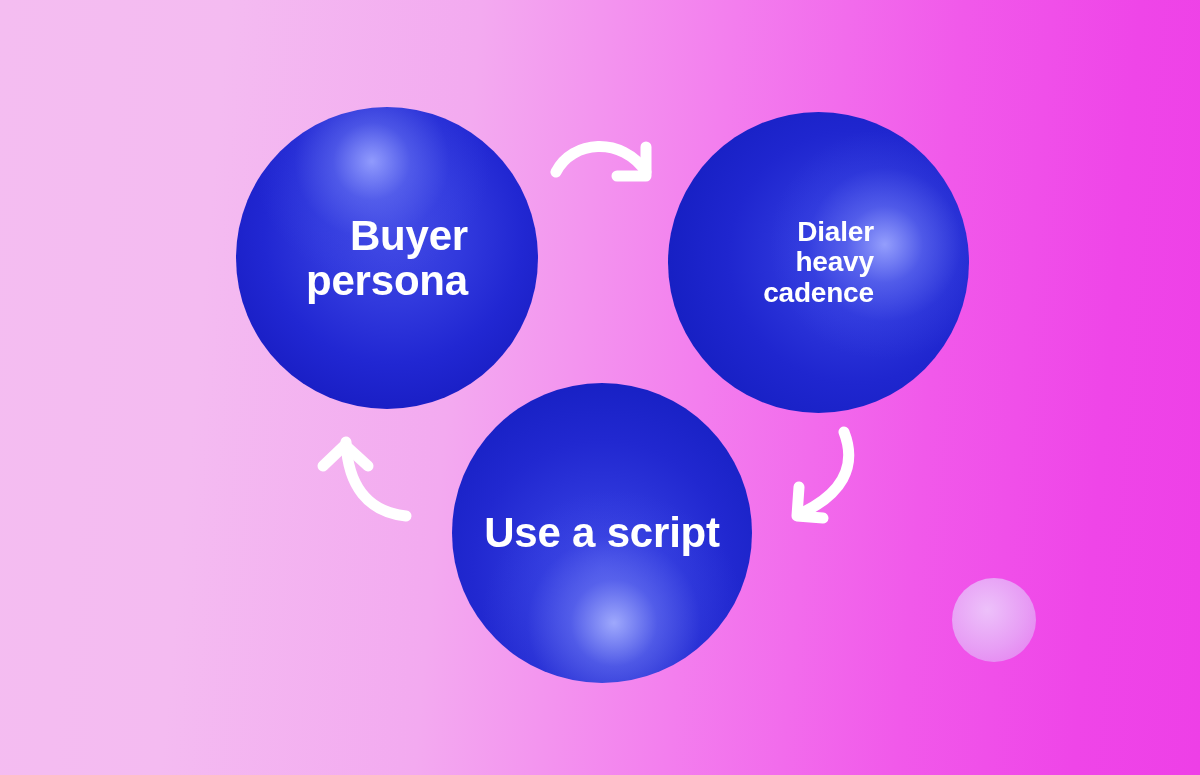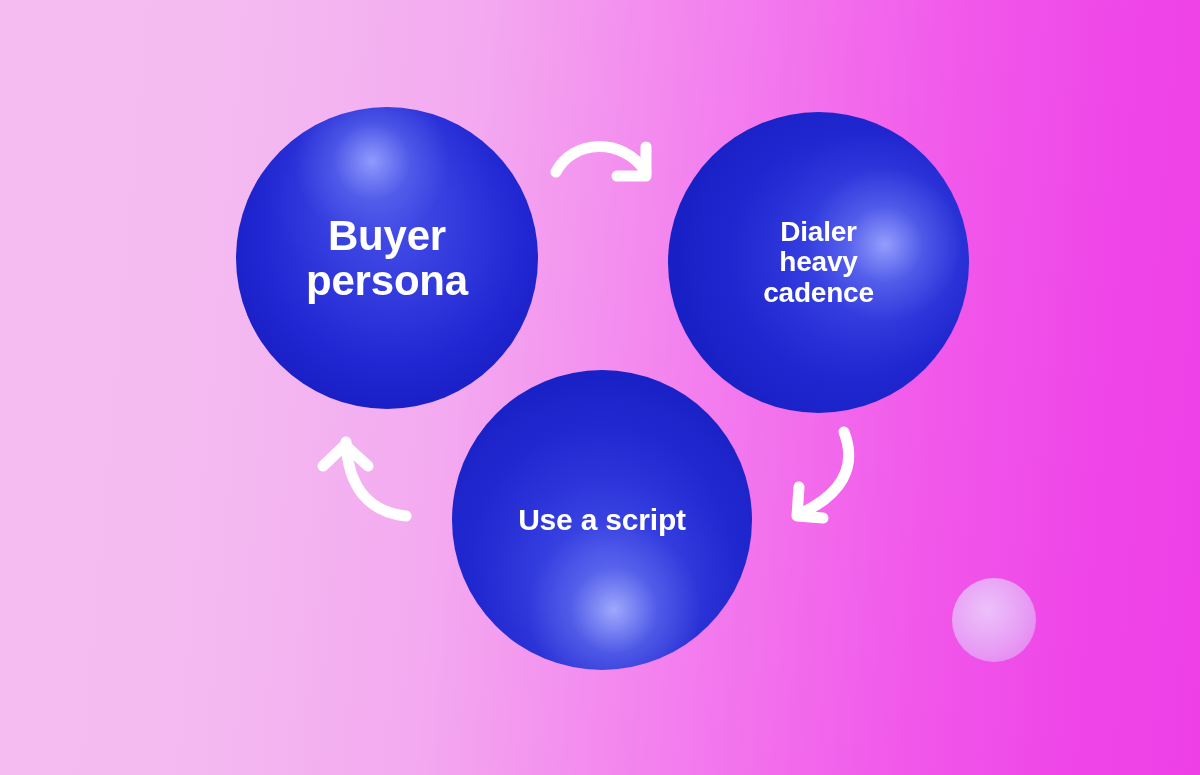--- a/index.html
+++ b/index.html
@@ -98,41 +98,42 @@
       radial-gradient(circle at 62% 48%,
         #3b44e2 0%,
         #2d36db 26%,
         #1f26cf 52%,
         #1720c4 76%,
         #1119ba 100%);
   }
 
   #sphere-use-a-script {
     left: 452px;
-    top: 370px;
+    top: 383px;
     width: 300px;
     height: 300px;
-    font-size: 30px;
+    font-size: 42px;
     background:
       radial-gradient(circle at 54% 80%,
         rgba(168,178,255,0.92) 0%,
         rgba(116,128,246,0.50) 15%,
         rgba(72,84,234,0.18) 30%,
         rgba(40,48,215,0.0) 46%),
       radial-gradient(circle at 50% 62%,
         #3d46e3 0%,
         #2f38dc 26%,
         #2128d0 54%,
         #1821c5 78%,
         #1219ba 100%);
   }
 
   .sphere-label {
     padding: 0 10px;
     white-space: pre-line;
+    text-align: right;
   }
 
   
   .arrow-svg {
     position: absolute;
     overflow: visible;
     pointer-events: none;
   }
   #arrow-persona-to-dialer { left: 550px; top: 132px; }
   #arrow-dialer-to-script  { left: 778px; top: 424px; }

